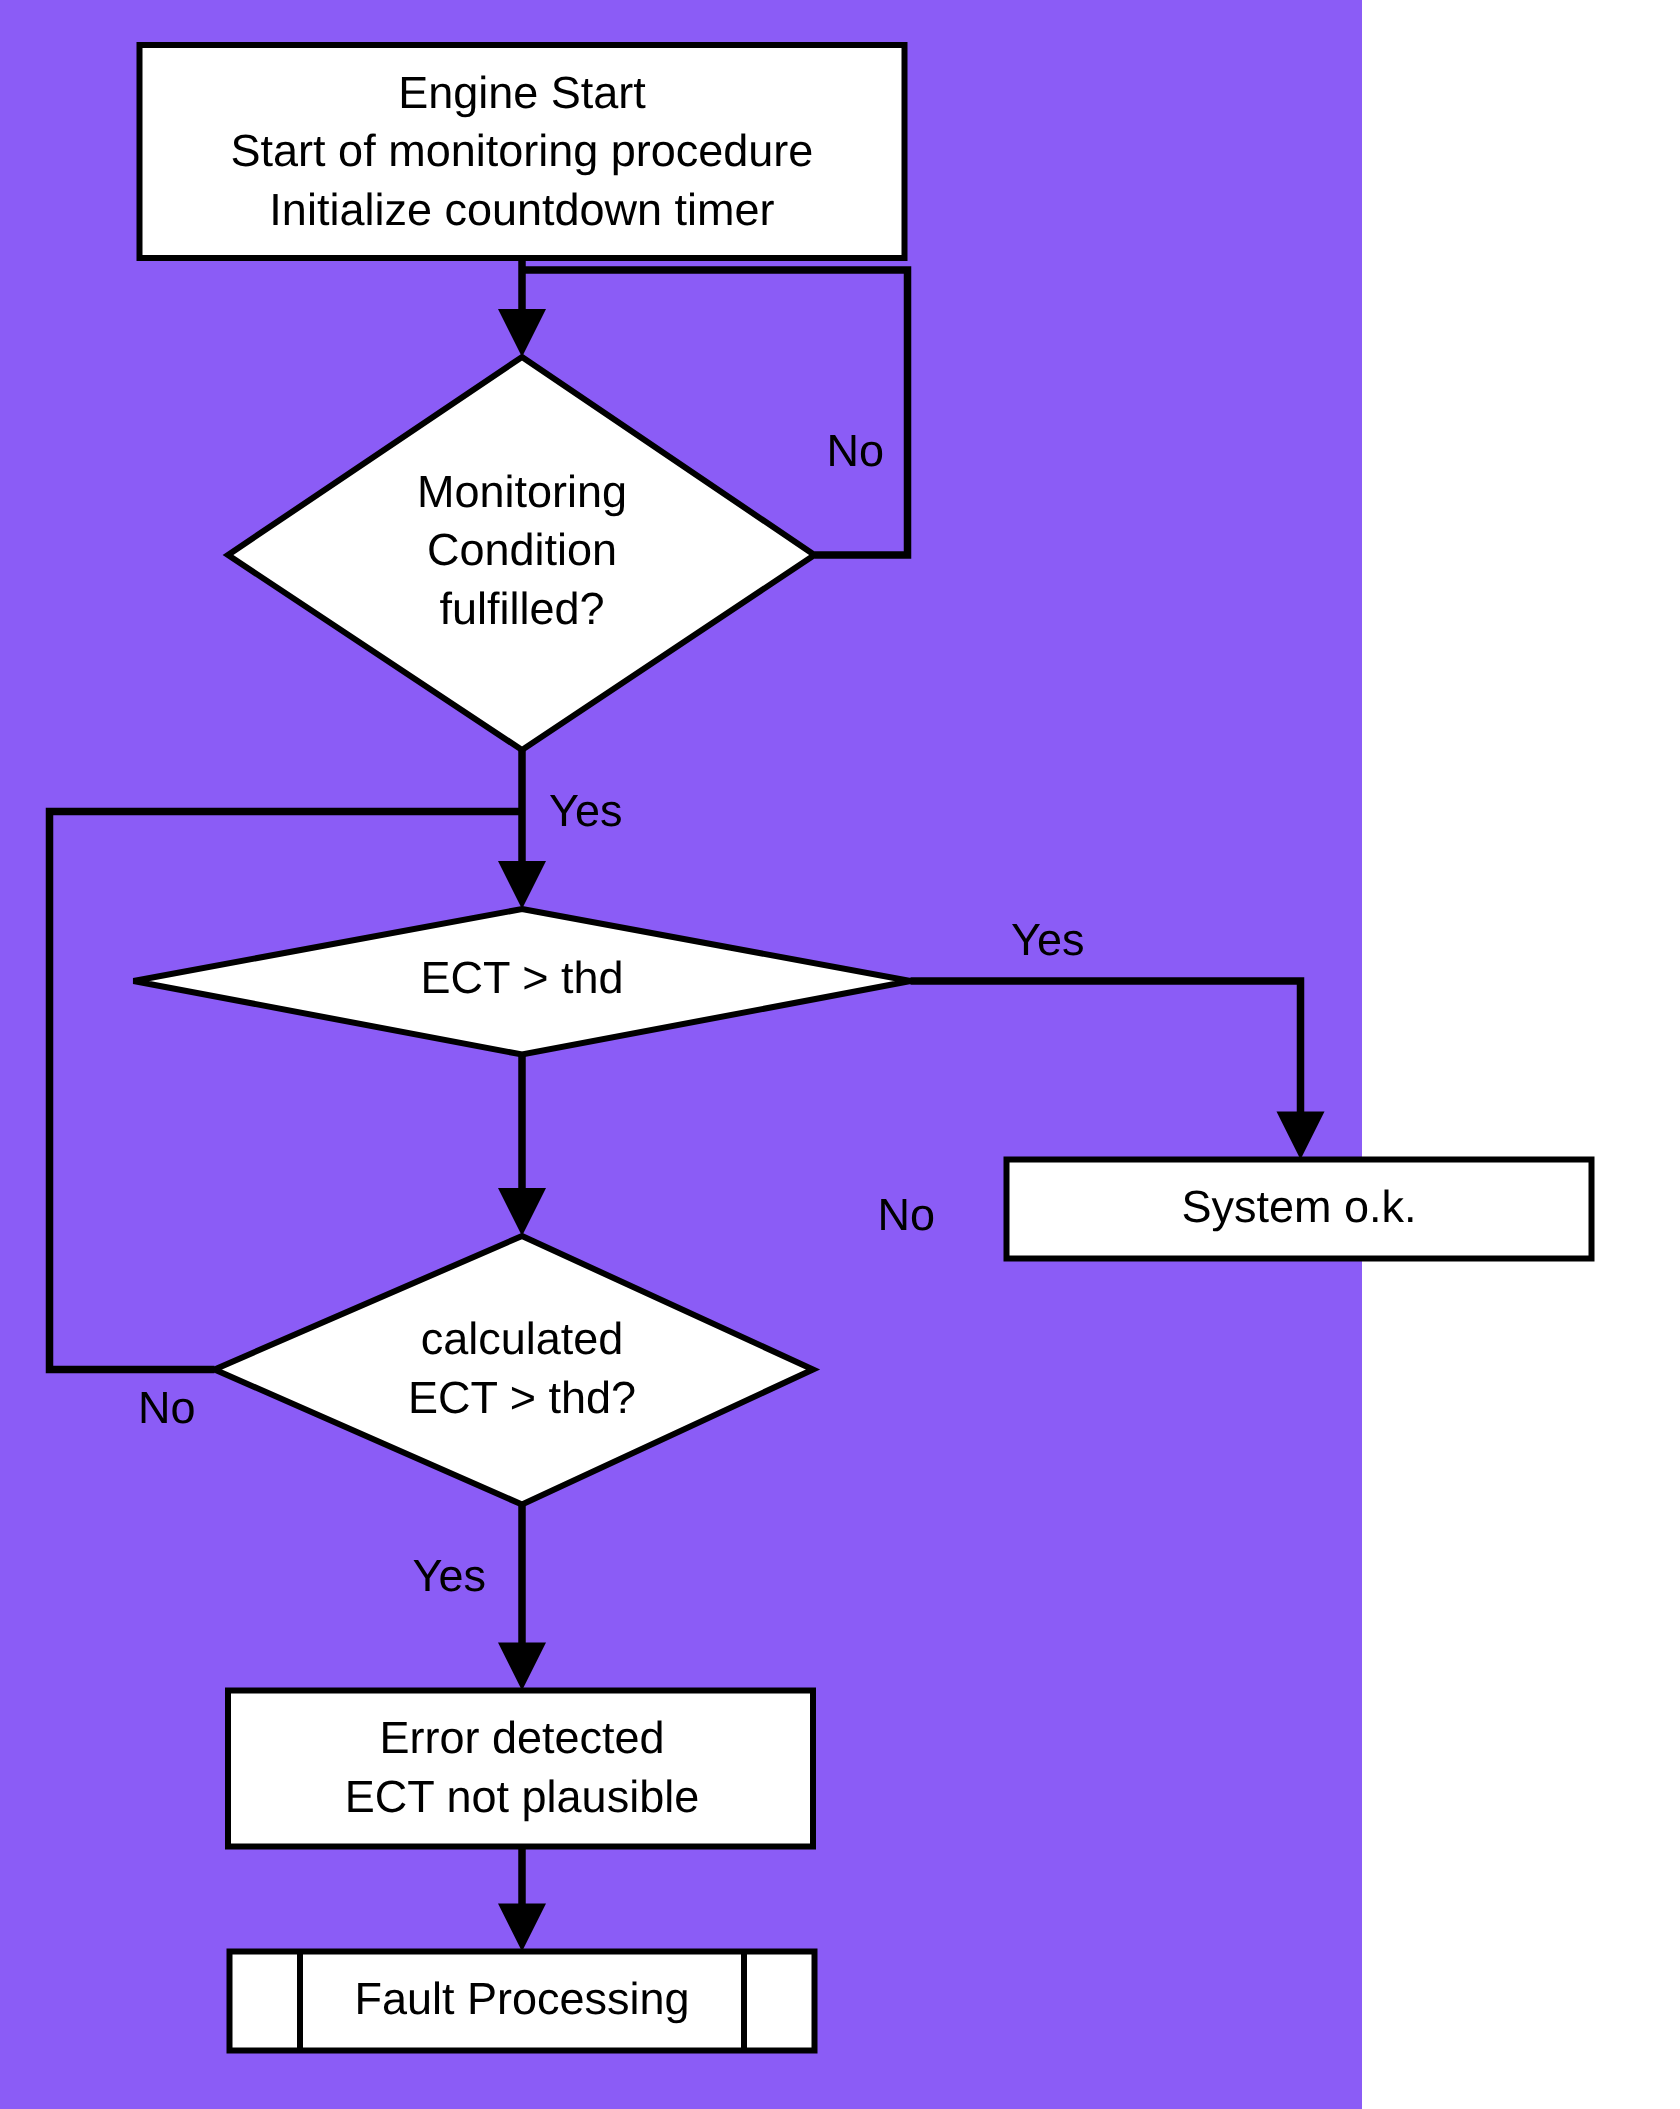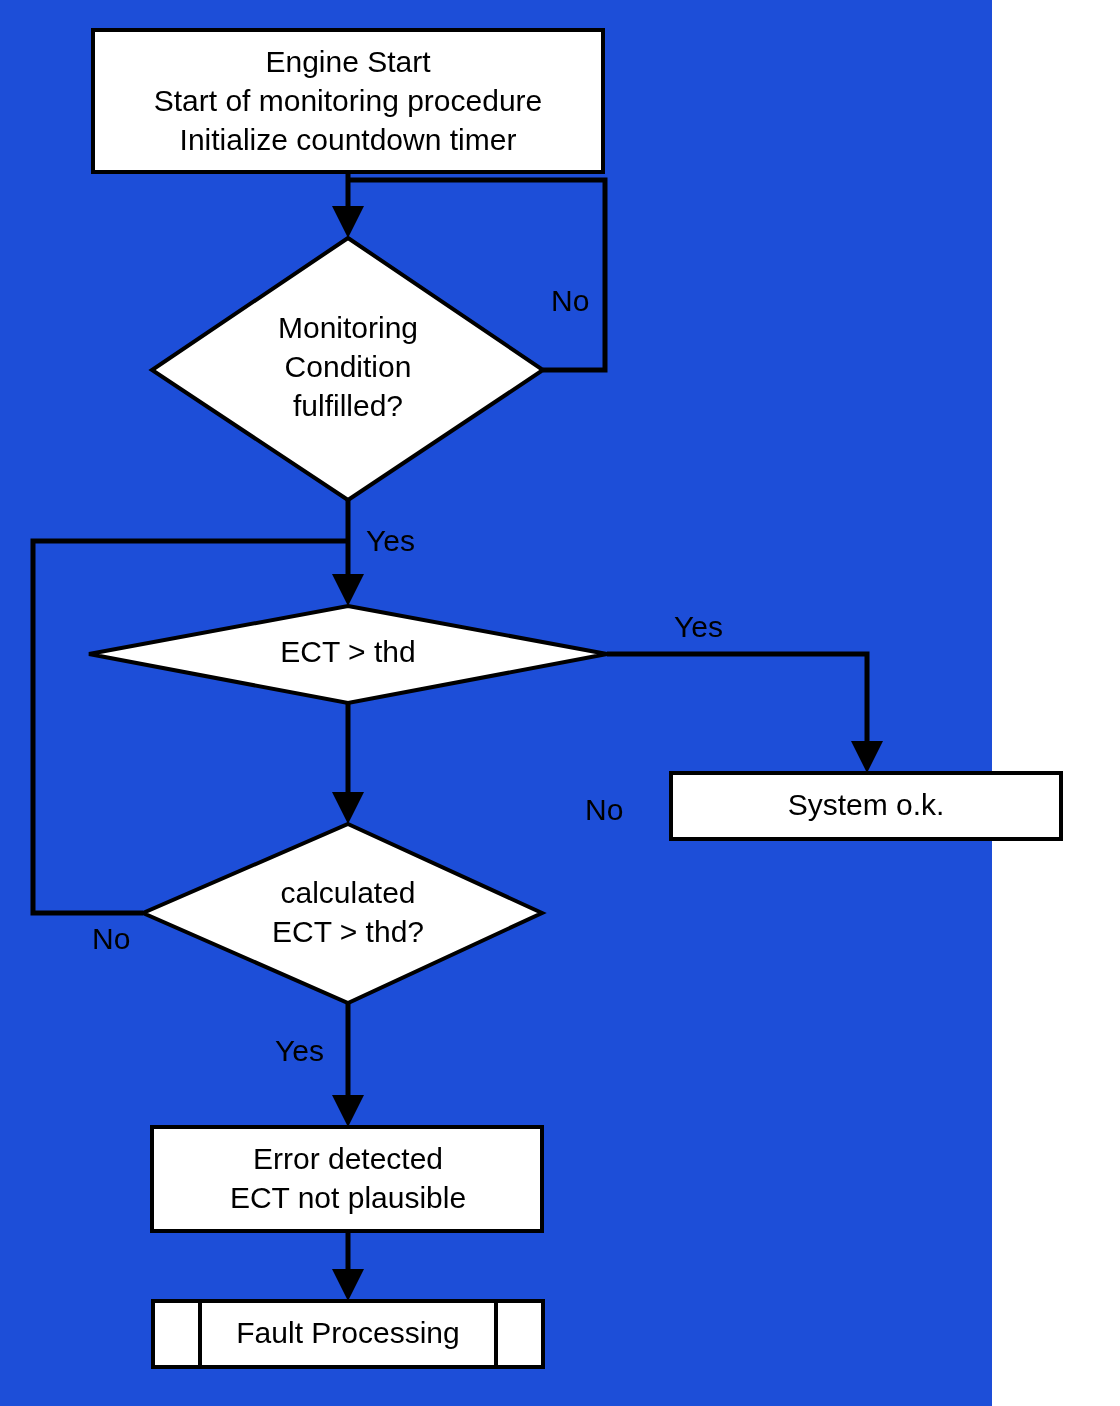--- a/index.html
+++ b/index.html
@@ -7,23 +7,23 @@
     padding: 0;
     background: #ffffff;
   }
   body {
     width: 1120px;
     height: 1406px;
     font-family: "Liberation Sans", sans-serif;
   }
   #flowchart-root {
     position: relative;
-    width: 992px;
+    width: 908px;
     height: 1406px;
-    background: #1d4ed8;
+    background: #8b5cf6;
   }
   svg.chart-canvas {
     display: block;
     width: 1120px;
     height: 1406px;
   }
   .shape-outline {
     fill: #ffffff;
     stroke: #000000;
     stroke-width: 4;

